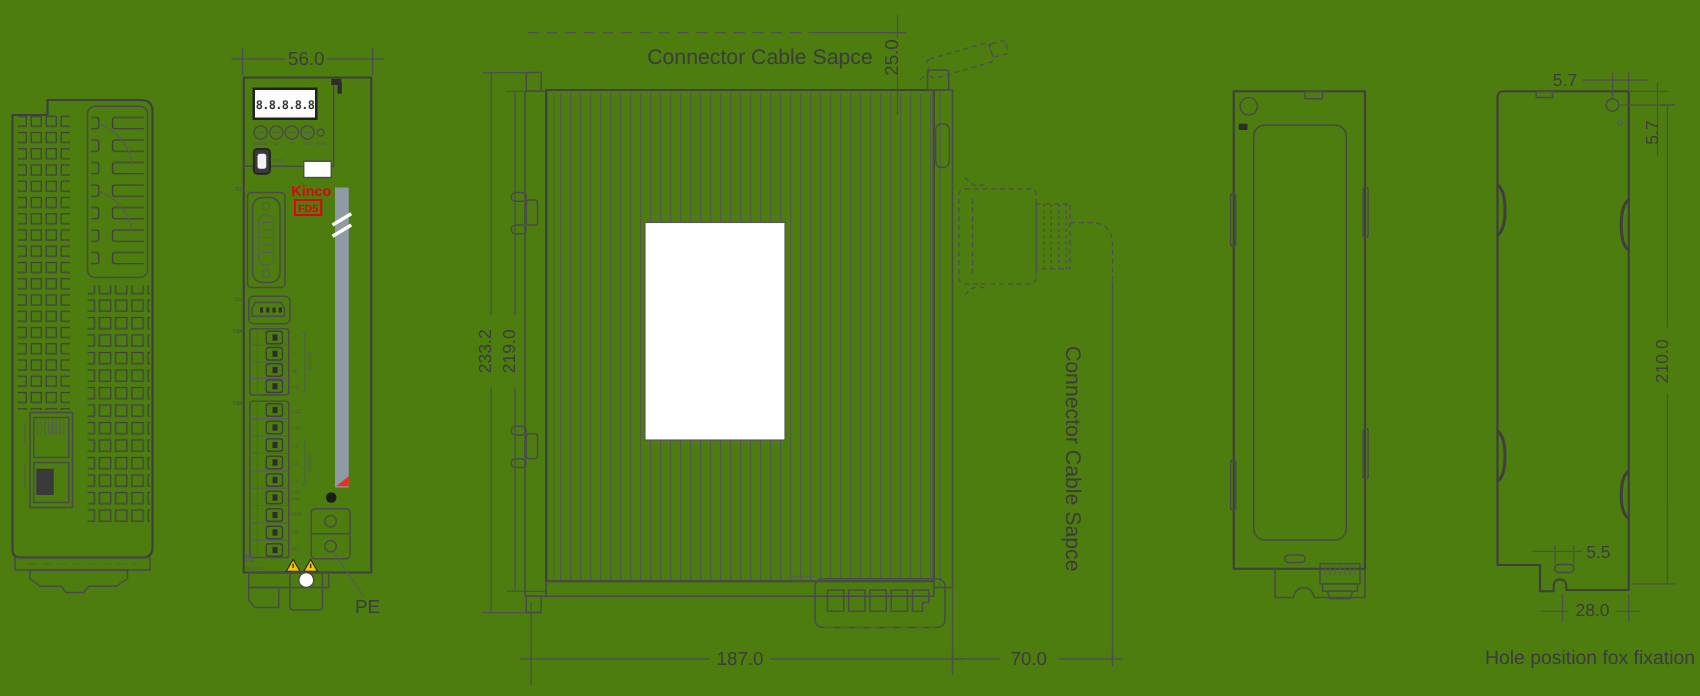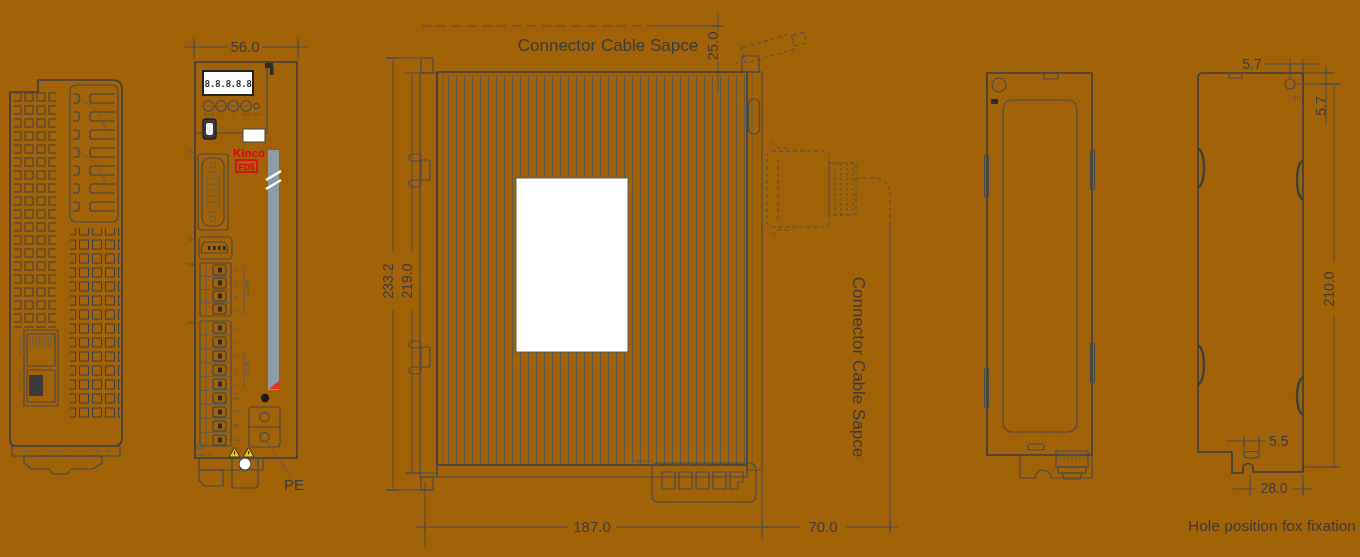--- a/index.html
+++ b/index.html
@@ -1,16 +1,16 @@
 <!DOCTYPE html>
 <html><head>
 <meta charset="utf-8">
 <style>
   html,body{margin:0;padding:0;background:#fff;}
-  .canvas{position:relative;width:1360px;height:557px;background:#a16207;overflow:hidden;
+  .canvas{position:relative;width:1360px;height:557px;background:#4d7c0f;overflow:hidden;
           font-family:"Liberation Sans",sans-serif;}
   svg{position:absolute;left:0;top:0;}
   .ln{fill:none;stroke:#4a4a4a;stroke-width:1.2;stroke-linejoin:round;stroke-linecap:round;}
   .ln2{fill:none;stroke:#3f3f3f;stroke-width:1.7;stroke-linejoin:round;stroke-linecap:round;}
   .thin{fill:none;stroke:#5a5a5a;stroke-width:0.9;}
   .dim{fill:none;stroke:#4f4f4f;stroke-width:1;}
   .dash{stroke-dasharray:4 3;}
   .dashL{stroke-dasharray:9 6;}
   .dimtxt{font-size:14px;fill:#3d3d3d;}
   .dimtxt2{font-size:15px;fill:#3d3d3d;}

